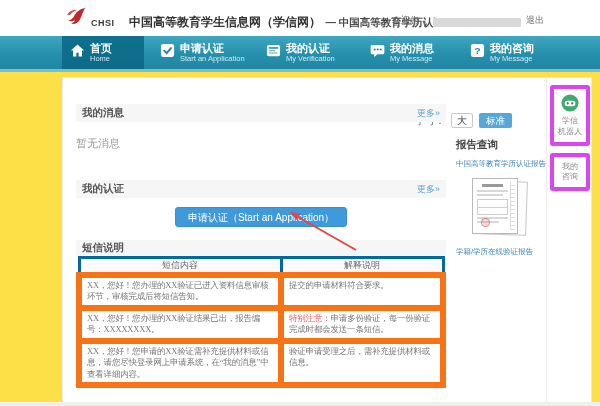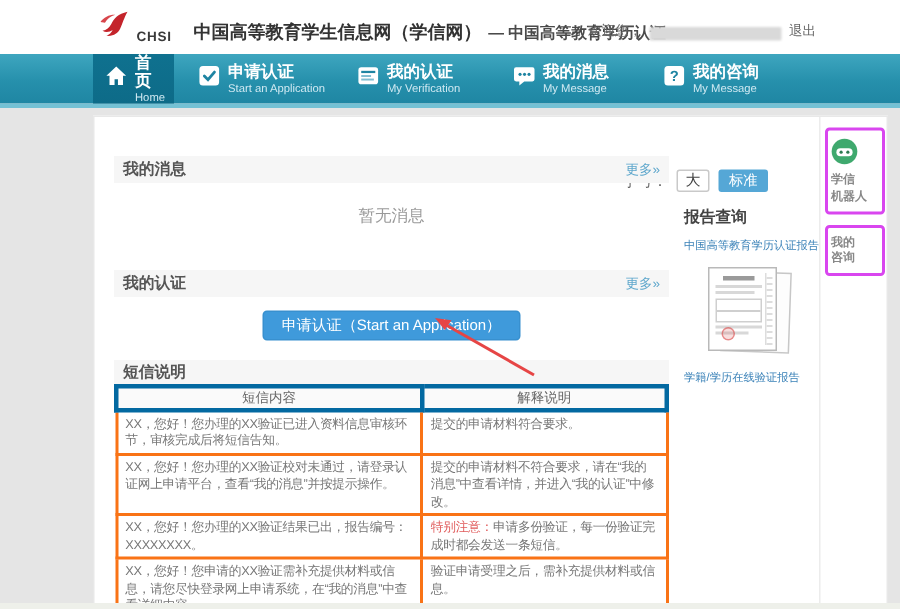--- a/index.html
+++ b/index.html
@@ -1,17 +1,17 @@
 <!DOCTYPE html>
 <html><head>
 <meta charset="utf-8">
 <style>
   * { margin:0; padding:0; box-sizing:border-box; }
   body { font-family:"Liberation Sans","DejaVu Sans",sans-serif; background:#fff; }
-  #screen { position:relative; width:600px; height:406px; background:#e5e5e5; overflow:hidden; }
+  #screen { position:relative; width:600px; height:406px; background:#fde047; overflow:hidden; }
 
   
   .hdr { position:absolute; top:0; left:0; width:600px; height:36px; background:#fff; }
   .logo { position:absolute; left:64px; top:7px; display:flex; align-items:flex-end; cursor:pointer; }
   .logo-chsi { font-size:9px; font-weight:bold; color:#3a3a3a; letter-spacing:.5px; margin-left:3px; margin-bottom:1px; }
   .hdr-title { position:absolute; left:129px; top:12px; white-space:nowrap; }
   .hdr-title b { font-size:12px; color:#333; }
   .hdr-title span { font-size:10.5px; font-weight:bold; color:#4a4a4a; }
   .welcome { position:absolute; left:392px; top:14px; display:flex; align-items:flex-end; font-size:9px; color:#666; }
   .name-blur { display:inline-block; width:88px; height:9px; background:#d9d9d9; border-radius:1px; filter:blur(.7px); margin:0 5px; }
@@ -19,50 +19,50 @@
 
   
   .nav { position:absolute; top:36px; left:0; width:600px; height:36px;
          background:linear-gradient(180deg,#3ea6bf 0%,#2690ac 55%,#1f86a3 100%);
          border-bottom:3px solid #74c1d4; display:flex; padding-left:62px; }
   .tab { display:flex; align-items:center; gap:5px; height:33px; padding:0 8px; cursor:pointer; }
   .tab.active { background:linear-gradient(180deg,#0f718f,#0d6b88); }
   .tab-txt { display:flex; flex-direction:column; line-height:1.15; }
   .tab-zh { font-size:11px; font-weight:bold; color:#fff; }
   .tab-en { font-size:7.5px; color:#cfe9f2; }
-  .t1{width:54px;} .t2{margin-left:8px;width:102px;} .t3{margin-left:4px;width:100px;} .t4{margin-left:4px;width:96px;} .t5{margin-left:4px;width:94px;}
+  .t1{width:82px;} .t2{margin-left:8px;width:102px;} .t3{margin-left:4px;width:100px;} .t4{margin-left:4px;width:96px;} .t5{margin-left:4px;width:94px;}
 
   
   .box { position:absolute; top:77px; left:62px; width:530px; height:329px; background:#fff;
          border:1px solid #e8e8e8; }
   .fontsize-row { position:absolute; top:7px; left:352px; display:flex; align-items:center; gap:6px;margin-top:28px; }
   .fs-label { font-size:10px; color:#666; }
   .fs-large { width:22px; height:15px; line-height:13px; text-align:center; font-size:10px; color:#444;
               background:#fff; border:1px solid #c9c9c9; border-radius:2px; cursor:pointer; }
   .fs-std { height:15px; line-height:15px; padding:0 7px; font-size:9.5px; color:#fff;
             background:#55a7d6; border-radius:2px; cursor:pointer; }
 
   .main-col { position:absolute; top:26px; left:13px; width:370px; }
   .sec-bar { display:flex; justify-content:space-between; align-items:center; height:18px;
              padding:0 6px; background:#f6f6f6; }
   .sec-title { font-size:10.5px; font-weight:bold; color:#555; }
   .more-link { font-size:9px; color:#5ea7cc; cursor:pointer; }
-  .empty-msg { text-align:center; font-size:11px; color:#999; margin:14px 0 29px; }
+  .empty-msg { font-size:11px; color:#999; margin:14px 0 29px; }
   .apply-wrap { text-align:center; margin:9px 0 13px; }
   .apply-btn { display:inline-block; height:20px; line-height:20px; padding:0 12px; font-size:10px;
                color:#fff; background:#3f9adb; border:1px solid #3890cf; border-radius:3px; cursor:pointer; }
   .bar-sms { height:16px; }
   .sms-intro { font-size:9px; line-height:1.4; color:#777; margin:3px 0 2px; }
   .red { color:#e05a5a; }
   table.sms { width:100%; border-collapse:collapse; table-layout:fixed; }
   table.sms th { width:55.5%; background:#fafafa; border:3px solid #0369a1; font-size:9px; font-weight:normal;
                  color:#666; height:15px; text-align:center; }
   table.sms th + th { width:44.5%; }
-  table.sms td { border:2px solid #f97316; font-size:8.5px; line-height:1.35; color:#777;
-                 padding:2px 5px; vertical-align:top; letter-spacing:-.2px; }
+  table.sms td { border:6px solid #f97316; font-size:8.5px; line-height:1.35; color:#777;
+                 padding:2px 5px; vertical-align:top; letter-spacing:-.2px;font-family:Liberation Serif, serif; }
 
   
   .divider-v { position:absolute; left:483px; top:0; width:1px; height:100%; background:#ececec; }
   .sidebar { position:absolute; left:393px; top:60px; width:88px; }
   .sb-title { font-size:10.5px; font-weight:bold; color:#444; }
   .sb-link { display:block; font-size:7.5px; color:#3b82b8; white-space:nowrap; margin-top:7px; cursor:pointer; }
   .thumb { position:relative; width:62px; height:62px; margin:9px auto 7px; cursor:pointer; }
   .page-back { position:absolute; left:12px; top:3px; width:46px; height:54px; background:#fdfdfd;
                border:1px solid #c7c7c7; transform:rotate(2deg); }
   .page-front { position:absolute; left:3px; top:0; width:46px; height:56px; background:#fff;
@@ -72,22 +72,22 @@
   .p-grid { height:16px; margin:3px 0 2px; border:1px solid #cfcfcf;
             background:linear-gradient(#fff 7px,#cfcfcf 7px,#cfcfcf 8px,#fff 8px),
                        linear-gradient(90deg,#fff 10px,#cfcfcf 10px,#cfcfcf 11px,#fff 11px,#fff 22px,#cfcfcf 22px,#cfcfcf 23px,#fff 23px); }
   .p-seal { position:absolute; left:8px; bottom:6px; width:9px; height:9px; border-radius:50%;
             border:1px solid rgba(216,70,70,.55); background:rgba(216,70,70,.18); }
   .p-side { position:absolute; right:2px; top:3px; bottom:3px; width:5px; border-left:1px solid #ddd;
             background:repeating-linear-gradient(#fff 0 3px,#ddd 3px 4px); }
 
   
   .widget-col { position:absolute; left:487px; top:7px; width:40px; }
-  .widget-box { border:2px solid #d946ef; border-radius:3px; background:#fff; 
-                padding:5px 2px 4px; cursor:pointer;font-weight:bold; }
+  .widget-box { border:4px solid #d946ef; border-radius:3px; background:#fff; text-align:center;
+                padding:5px 2px 4px; cursor:pointer; }
   .widget-box + .widget-box { margin-top:7px; }
   .w-line { font-size:8px; color:#888; line-height:1.35; }
 
   
   .anno-text { position:absolute; left:358px; top:244px; font-size:13px; font-weight:bold; color:#e64545; z-index:60; }
   .anno-svg { position:absolute; left:0; top:0; width:600px; height:406px; pointer-events:none; z-index:55; }
 
   .footer-strip { position:absolute; left:0; bottom:0; width:600px; height:4px; background:#eef0ea; }
 </style>
 </head>
@@ -212,24 +212,20 @@
 
       <table class="sms">
         <tbody>
             <tr>
           <th>短信内容</th>
           <th>解释说明</th>
         </tr>
         <tr>
           <td>XX，您好！您办理的XX验证已进入资料信息审核环节，审核完成后将短信告知。</td>
           <td>提交的申请材料符合要求。</td>
-        </tr>
-        <tr>
-          <td>XX，您好！您办理的XX验证校对未通过，请登录认证网上申请平台，查看“我的消息”并按提示操作。</td>
-          <td>提交的申请材料不符合要求，请在“我的消息”中查看详情，并进入“我的认证”中修改。</td>
         </tr>
         <tr>
           <td>XX，您好！您办理的XX验证结果已出，报告编号：XXXXXXXX。</td>
           <td><span class="red">特别注意：</span><span>申请多份验证，每一份验证完成时都会发送一条短信。</span></td>
         </tr>
         <tr>
           <td>XX，您好！您申请的XX验证需补充提供材料或信息，请您尽快登录网上申请系统，在“我的消息”中查看详细内容。</td>
           <td>验证申请受理之后，需补充提供材料或信息。</td>
         </tr>
       </tbody>

